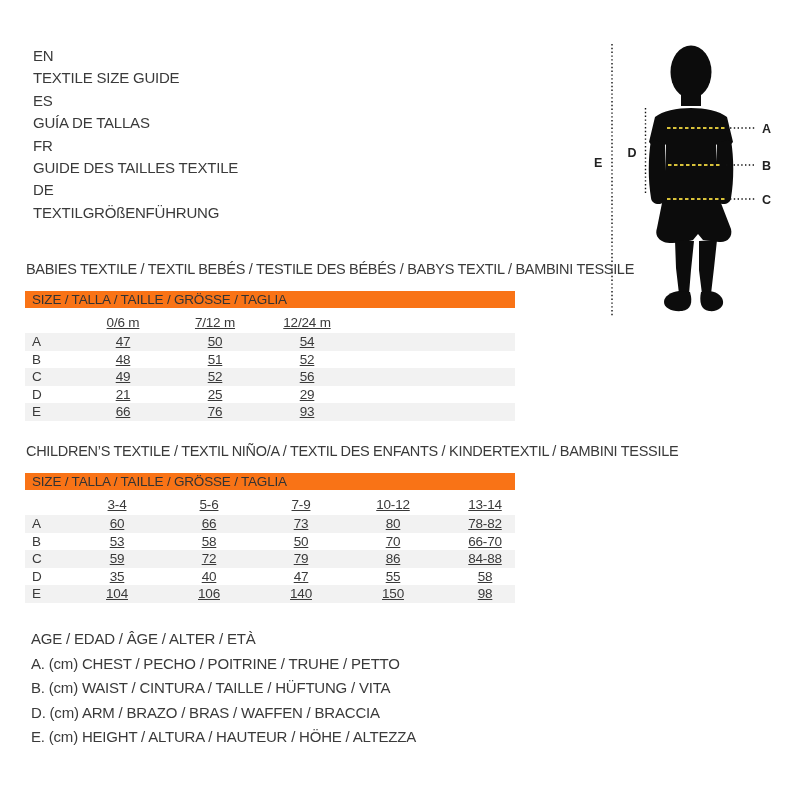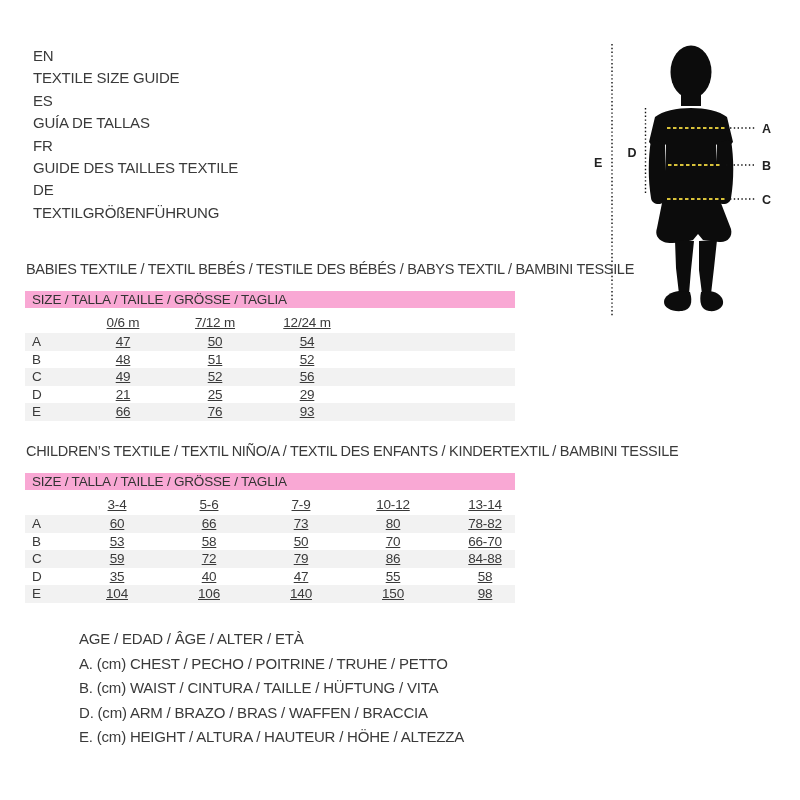--- a/index.html
+++ b/index.html
@@ -16,30 +16,30 @@
   .diagram{position:absolute;left:580px;top:30px;}
   .diagram text{font-family:"Liberation Sans", sans-serif;font-weight:bold;font-size:12.5px;fill:#222;}
   
   .sec-heading{position:absolute;left:26px;font-size:14.5px;letter-spacing:-0.3px;white-space:nowrap;}
   .heading-babies{top:261px;}
   .heading-children{top:443px;}
   
   .sizetable{position:absolute;left:25px;width:490px;font-size:13.5px;}
   .table-babies{top:291px;}
   .table-children{top:473px;}
-  .size-bar{height:17px;line-height:17px;background:#f9a8d4;padding-left:7px;color:#333;}
+  .size-bar{height:17px;line-height:17px;background:#f97316;padding-left:7px;color:#333;}
   .cols-row{height:25px;display:flex;align-items:flex-end;padding-bottom:3px;box-sizing:border-box;}
   .trow{height:17.5px;display:flex;align-items:center;}
   .trow.alt{background:#f2f2f2;}
   .tlabel{padding-left:7px;box-sizing:border-box;flex-shrink:0;}
   .babies-label{width:52px;}
   .children-label{width:46px;}
   .tcell{width:92px;flex-shrink:0;text-align:center;text-decoration:underline;}
   
-  .legend{position:absolute;left:31px;top:627px;font-size:15px;line-height:24.6px;white-space:nowrap;margin-left:48px;}
+  .legend{position:absolute;left:31px;top:627px;font-size:15px;line-height:24.6px;white-space:nowrap;}
 </style>
 </head>
 <body>
 
 <div class="lang-list">
   <div class="lang-row">
     <span class="lang-code">EN</span>
     <span class="lang-title">TEXTILE SIZE GUIDE</span>
   </div>
   <div class="lang-row">

